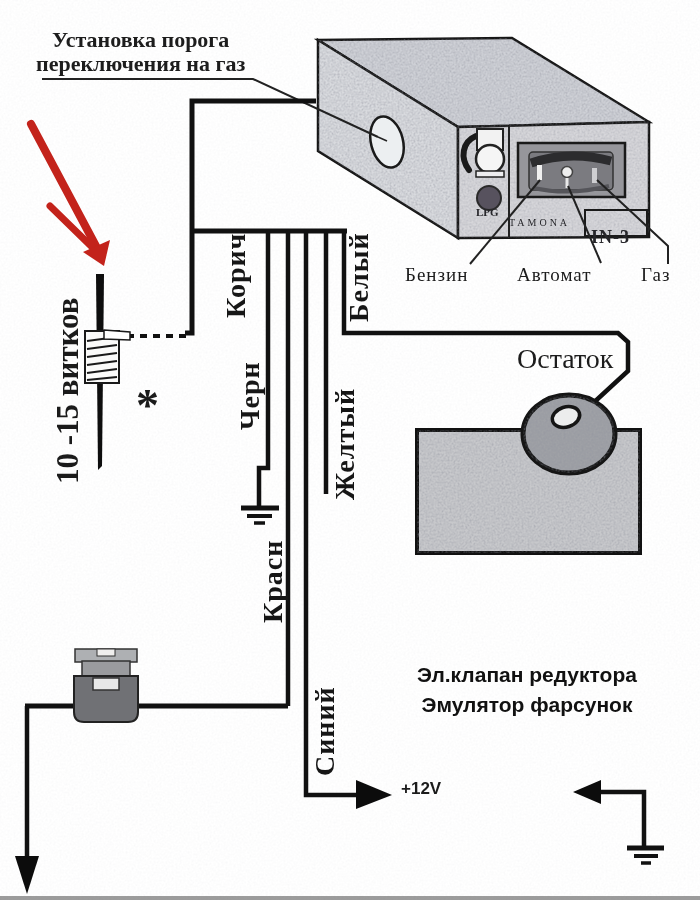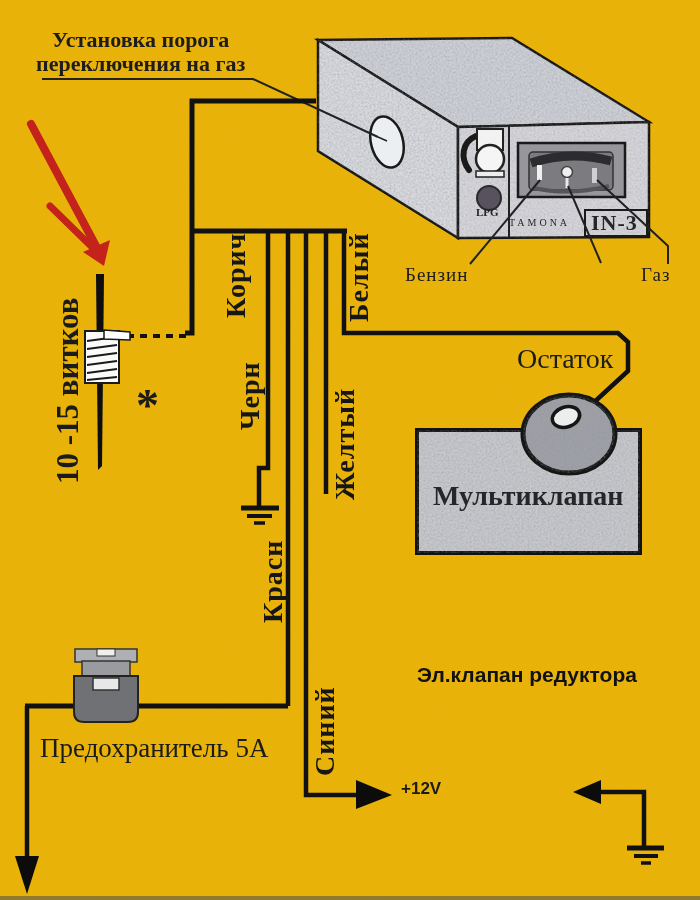--- a/index.html
+++ b/index.html
@@ -1,18 +1,18 @@
 <!DOCTYPE html>
 <html><head>
 <meta charset="utf-8">
 <style>
   html,body{margin:0;padding:0;background:#e9e8e6;}
   .stage{
     position:relative;width:700px;height:900px;overflow:hidden;
-    background:#eab308;
+    background:#ffffff;
     font-family:"Liberation Serif", serif;
     color:#1b1b1b;
   }
   .stage svg{position:absolute;left:0;top:0;}
   .lbl{position:absolute;white-space:nowrap;line-height:1.05;}
   .serif{font-family:"Liberation Serif", serif;}
   .sans{font-family:"Liberation Sans", sans-serif;}
   .rot{transform:rotate(-90deg);transform-origin:0 0;}
   .wire-label{font-size:28px;font-weight:bold;letter-spacing:1px;color:#161616;}
   .callout{font-size:22px;font-weight:600;color:#1d1d1d;}
@@ -184,28 +184,28 @@
 
   <div class="lbl rot serif wire-label" style="left:221px;top:318px;">Корич</div>
   <div class="lbl rot serif wire-label" style="left:235px;top:430px;">Черн</div>
   <div class="lbl rot serif wire-label" style="left:344px;top:322px;">Белый</div>
   <div class="lbl rot serif wire-label" style="left:330px;top:500px;">Желтый</div>
   <div class="lbl rot serif wire-label" style="left:258px;top:623px;">Красн</div>
   <div class="lbl rot serif wire-label" style="left:310px;top:776px;">Синий</div>
 
   <div class="lbl serif small-panel" style="left:476px;top:207px;width:30px;font-size:11px;font-weight:bold;">LPG</div>
   <div class="lbl serif small-panel" style="left:509px;top:218px;font-size:10px;letter-spacing:3px;">TAMONA</div>
-  <div class="lbl serif small-panel" style="left:591px;top:211px;font-size:22px;font-weight:bold;letter-spacing:1px;">IN-3</div>
+  <div class="lbl serif small-panel" style="left:591px;top:228px;font-size:18px;font-weight:bold;letter-spacing:1px;">IN-3</div>
 
   <div class="lbl serif switch-label" style="left:405px;top:265px;letter-spacing:1px;">Бензин</div>
+  <div class="lbl serif switch-label" style="left:517px;top:265px;letter-spacing:1px;">Автомат</div>
   <div class="lbl serif switch-label" style="left:641px;top:265px;letter-spacing:1px;">Газ</div>
 
   <div class="lbl serif big-label" style="left:517px;top:344px;font-size:28px;">Остаток</div>
-  <div class="lbl serif" style="left:433px;top:481px;font-size:28px;font-weight:bold;color:#26262a;">Мультиклапан</div>
-
-  <div class="lbl serif" style="left:40px;top:734px;font-size:27px;">Предохранитель 5А</div>
+
   <div class="lbl sans" style="left:401px;top:780px;font-size:17px;font-weight:bold;">+12V</div>
 
   <div class="lbl sans loads" style="left:417px;top:660px;text-align:center;">
     <div>Эл.клапан редуктора</div>
+    <div>Эмулятор фарсунок</div>
   </div>
 
 </div>
 
 </body></html>

